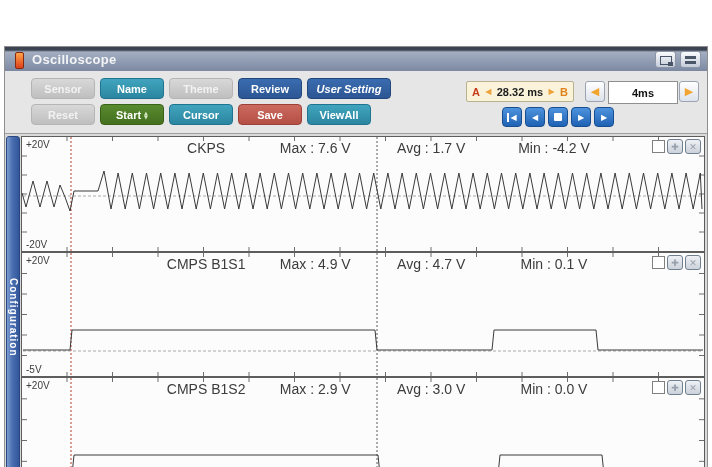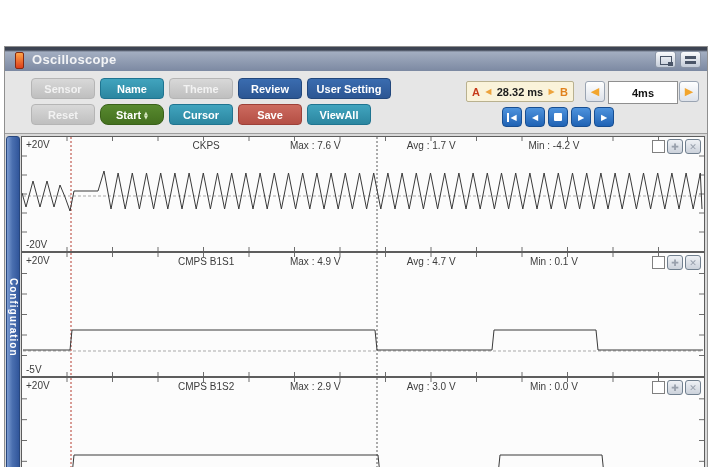--- a/index.html
+++ b/index.html
@@ -23,25 +23,25 @@
   .ico-bars:before,.ico-bars:after{content:"";position:absolute;left:0;width:11px;height:3px;background:#4a5568;}
   .ico-bars:before{top:0;} .ico-bars:after{bottom:0;}
   
   .toolbar{position:absolute;left:0;top:24px;width:100%;height:62px;background:#e6e6e6;
            border-bottom:1px solid #9e9e9e;}
   .tb-row{position:absolute;left:26px;display:flex;gap:5px;justify-content:center;}
   .tb-row.r1{top:7px;} .tb-row.r2{top:33px;}
   .tb-btn{width:64px;height:21px;border-radius:4px;border:1px solid #999;
           font-family:"Liberation Sans",sans-serif;font-size:11px;font-weight:bold;color:#fff;
           display:flex;align-items:center;justify-content:center;gap:3px;cursor:pointer;padding:0;}
-  .tb-btn.wide{width:84px;}
+  .tb-btn.wide{width:84px;font-style:italic;}
   .tb-btn.disabled{background:linear-gradient(180deg,#d8d8d8,#bfbfbf);border-color:#b5b5b5;color:#f2f2f2;}
   .tb-btn.teal{background:linear-gradient(180deg,#41a4be,#2b86a0);border-color:#1f7490;}
   .tb-btn.blue{background:linear-gradient(180deg,#3a6cb0,#2c5693);border-color:#22477c;}
-  .tb-btn.green{background:linear-gradient(180deg,#588a2f,#44701f);border-color:#3a611a;border-radius:8px;}
+  .tb-btn.green{background:linear-gradient(180deg,#588a2f,#44701f);border-color:#3a611a;}
   .tb-btn.red{background:linear-gradient(180deg,#cc6b5f,#b44e44);border-color:#9c4038;}
   .spinner{display:flex;flex-direction:column;line-height:4px;font-size:5px;color:#d8e9c3;
            font-family:"DejaVu Sans",sans-serif;}
   .ab-box{position:absolute;left:461px;top:10px;width:108px;height:21px;background:#faf3da;
           border:1px solid #b9b18f;border-radius:2px;display:flex;align-items:center;
           justify-content:space-between;padding:0 5px;box-sizing:border-box;}
   .ab-a{color:#c63b1c;font-weight:bold;font-size:11px;}
   .ab-b{color:#e0811c;font-weight:bold;font-size:11px;}
   .ab-tri{color:#eda33c;font-size:8px;font-family:"DejaVu Sans",sans-serif;}
   .ab-val{font-size:11px;font-weight:bold;color:#1d1d1d;}
@@ -65,21 +65,21 @@
   .side-tab{position:absolute;left:1px;top:2px;width:14px;height:363px;border:1px solid #28477e;
             border-radius:3px;background:linear-gradient(90deg,#7b9bd1 0%,#4a6fb0 45%,#31569b 100%);
             display:flex;align-items:center;justify-content:center;box-sizing:border-box;cursor:pointer;}
   .side-tab span{writing-mode:vertical-rl;color:#fff;font-size:10px;font-weight:bold;letter-spacing:1px;}
   .panel{position:absolute;left:16px;width:682px;background:#fcfcfc;border:1px solid #5d5d5d;
          box-sizing:content-box;}
   .ch0{top:2px;height:114px;} .ch1{top:118px;height:123px;} .ch2{top:243px;height:125px;}
   .panel svg{position:absolute;left:0;top:0;width:100%;height:100%;}
   .vlab{position:absolute;font-size:10px;color:#3c3c3c;}
   .vlab.top{left:4px;top:2px;} .vlab.bot{left:4px;bottom:1px;}
-  .hlab{position:absolute;top:3px;transform:translateX(-50%);font-size:10px;color:#3c3c3c;white-space:nowrap;}
+  .hlab{position:absolute;top:3px;transform:translateX(-50%);font-size:14px;color:#3c3c3c;white-space:nowrap;}
   .hlab.name{left:27%;} .hlab.max{left:43%;} .hlab.avg{left:60%;} .hlab.min{left:78%;}
   .panel-ctl{position:absolute;right:3px;top:2px;display:flex;gap:2px;align-items:center;}
   .chk{width:11px;height:11px;background:#fff;border:1px solid #808080;cursor:pointer;}
   .mini{width:16px;height:15px;border:1px solid #71808f;border-radius:3px;
         background:linear-gradient(180deg,#eef1f5,#ccd2db);color:#98a0ac;font-size:9px;font-weight:bold;
         display:flex;align-items:center;justify-content:center;cursor:pointer;padding:0;
         font-family:"DejaVu Sans",sans-serif;}
 </style>
 </head>
 <body>

